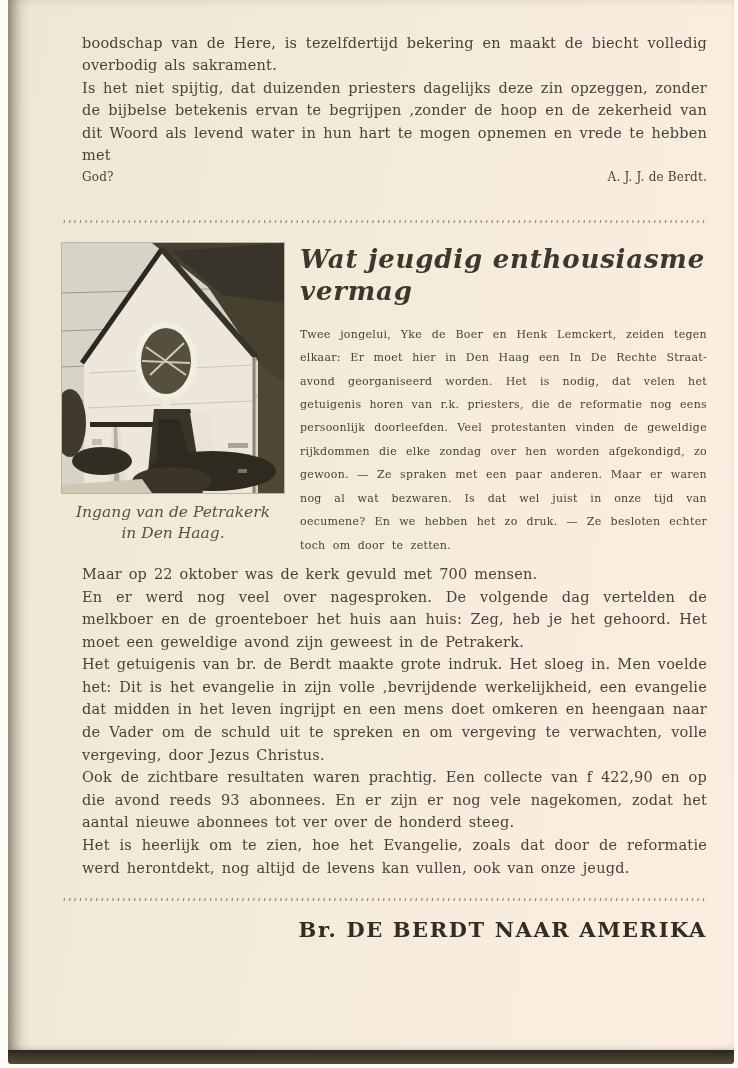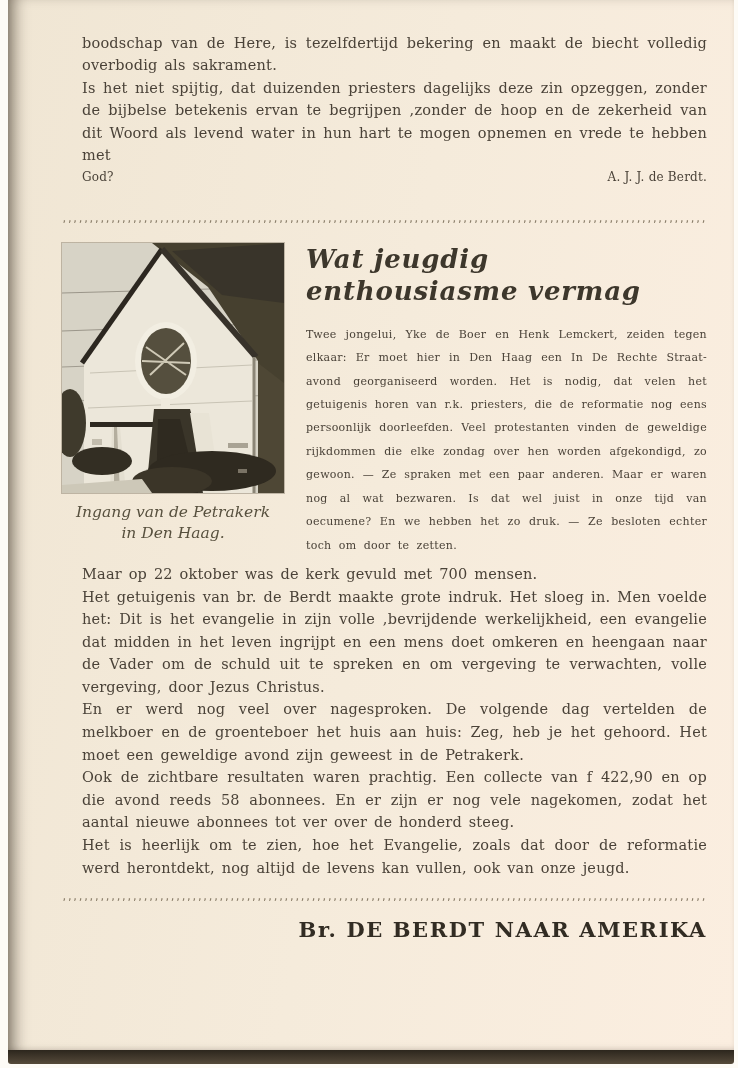--- a/index.html
+++ b/index.html
@@ -36,21 +36,21 @@
     font:700 8px/10px "DejaVu Sans Mono", monospace;
     color:#8a7e6a;letter-spacing:.6px;
   }
   .article-row{display:flex;margin-top:16px;}
   figure.photo{margin:0 0 0 -20px;width:222px;flex:0 0 222px;}
   .photo-frame{width:222px;height:250px;outline:1px solid rgba(70,58,42,.3);}
   figcaption{
     margin-top:9px;text-align:center;font-style:italic;
     font-size:15.5px;line-height:21px;color:#57503e;
   }
-  .article-right{flex:1;padding-left:22px;}
+  .article-right{flex:1;padding-left:16px;}
   h1.script{
     margin:0 0 16px 0;
     font-style:italic;font-weight:700;
     font-size:26px;line-height:32px;letter-spacing:.8px;color:#3d372c;
   }
   p.col{
     margin:0;text-align:justify;
     font-size:11px;line-height:23.4px;
     letter-spacing:.3px;word-spacing:3.5px;color:#4a4238;
   }
@@ -135,23 +135,23 @@
         </figure>
 
         <div class="article-right">
           <h1 class="script">Wat jeugdig enthousiasme vermag</h1>
           <p class="col">Twee jongelui, Yke de Boer en Henk Lemckert, zeiden tegen elkaar: Er moet hier in Den Haag een In De Rechte Straat-avond georganiseerd worden. Het is nodig, dat velen het getuigenis horen van r.k. priesters, die de reformatie nog eens persoonlijk doorleefden. Veel protestanten vinden de geweldige rijkdommen die elke zondag over hen worden afgekondigd, zo gewoon. — Ze spraken met een paar anderen. Maar er waren nog al wat bezwaren. Is dat wel juist in onze tijd van oecumene? En we hebben het zo druk. — Ze besloten echter toch om door te zetten.</p>
         </div>
       </div>
 
       <div class="wide-block">
         <p class="body">Maar op 22 oktober was de kerk gevuld met 700 mensen.</p>
+        <p class="body">En er werd nog veel over nagesproken. De volgende dag vertelden de melkboer en de groenteboer het huis aan huis: Zeg, heb je het gehoord. Het moet een geweldige avond zijn geweest in de Petrakerk.</p>
         <p class="body">Het getuigenis van br. de Berdt maakte grote indruk. Het sloeg in. Men voelde het: Dit is het evangelie in zijn volle ,bevrijdende werkelijkheid, een evangelie dat midden in het leven ingrijpt en een mens doet omkeren en heengaan naar de Vader om de schuld uit te spreken en om vergeving te verwachten, volle vergeving, door Jezus Christus.</p>
-        <p class="body">En er werd nog veel over nagesproken. De volgende dag vertelden de melkboer en de groenteboer het huis aan huis: Zeg, heb je het gehoord. Het moet een geweldige avond zijn geweest in de Petrakerk.</p>
-        <p class="body">Ook de zichtbare resultaten waren prachtig. Een collecte van f 422,90 en op die avond reeds 58 abonnees. En er zijn er nog vele nagekomen, zodat het aantal nieuwe abonnees tot ver over de honderd steeg.</p>
+        <p class="body">Ook de zichtbare resultaten waren prachtig. Een collecte van f 422,90 en op die avond reeds 93 abonnees. En er zijn er nog vele nagekomen, zodat het aantal nieuwe abonnees tot ver over de honderd steeg.</p>
         <p class="body">Het is heerlijk om te zien, hoe het Evangelie, zoals dat door de reformatie werd herontdekt, nog altijd de levens kan vullen, ook van onze jeugd.</p>
       </div>
 
       <div class="divider second">,,,,,,,,,,,,,,,,,,,,,,,,,,,,,,,,,,,,,,,,,,,,,,,,,,,,,,,,,,,,,,,,,,,,,,,,,,,,,,,,,,,,,,,,,,,,,,,,,,,,,,,,,,,,,,,,,,,,,,,,,,,,,,,,,,,,,,,,,,,,,,,,,,,,,,,,,,,,,,,,,,,,,,,,,,,,,,,,,,,,,,,,,,,,,,,,,,,,,,,,,,,,,,,,,,</div>
 
       <h2 class="news-head">Br. DE BERDT NAAR AMERIKA</h2>
 
     </div>
   </div>
   <div class="bottom-edge"></div>

